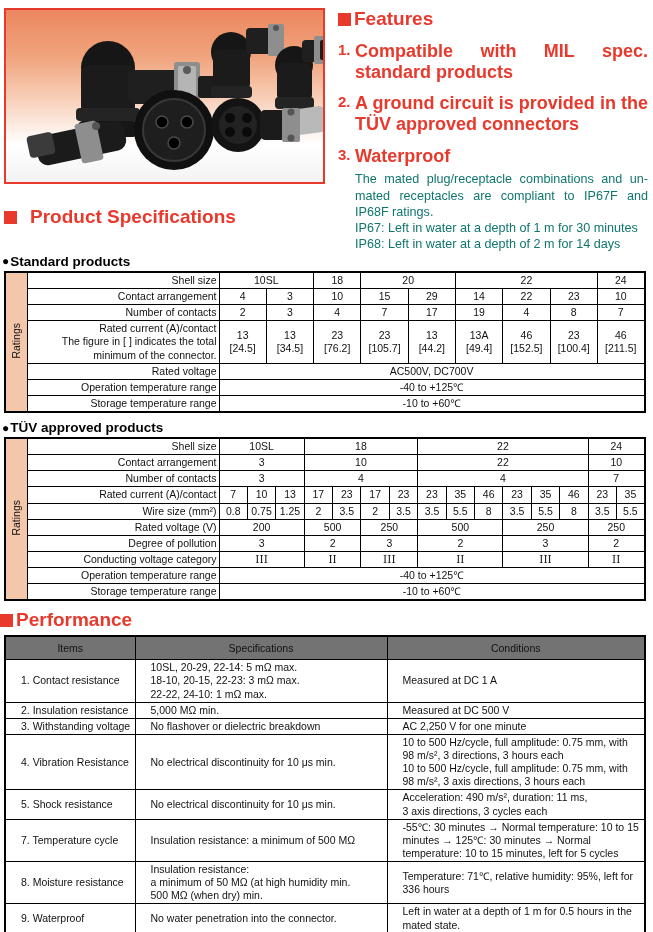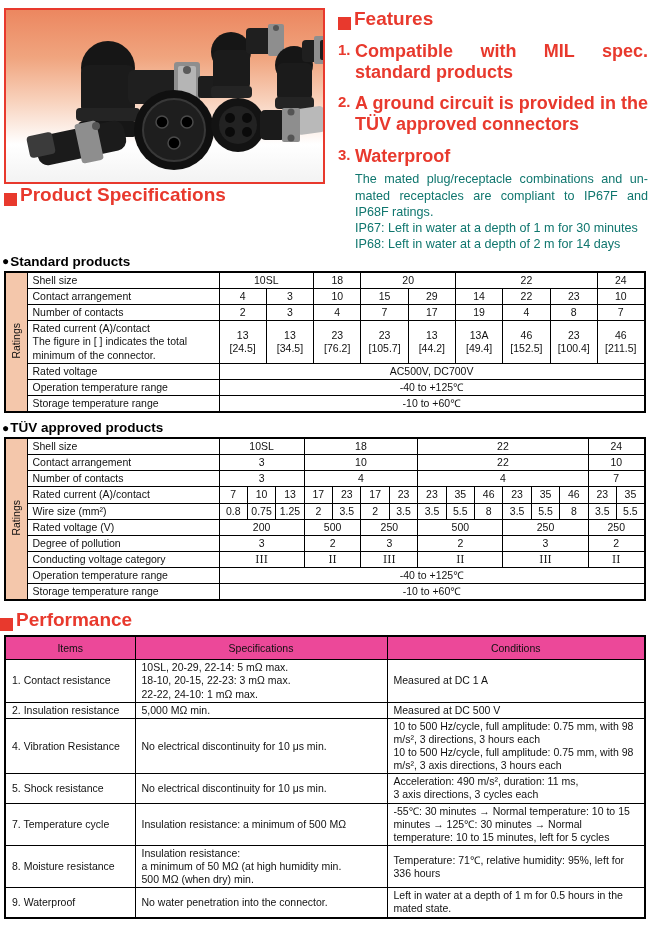--- a/index.html
+++ b/index.html
@@ -7,42 +7,42 @@
     width:653px;height:932px;background:#fff;color:#111;
     font-family:"Liberation Sans",sans-serif;overflow:hidden;position:relative;
   }
   .top{display:flex;padding:8px 5px 0 4px;gap:12px;}
   .leftcol{width:322px;flex:none;}
   .photo{
     width:317px;height:172px;border:2px solid #e8392d;position:relative;overflow:hidden;
     background:linear-gradient(180deg,#ec8760 0%,#f0a57f 28%,#f8d0ba 52%,#ffffff 78%,#f3f3f3 100%);
   }
   .photo svg{position:absolute;left:0;top:0;}
-  .h-red{display:flex;align-items:flex-end;font-size:19px;font-weight:bold;color:#e8392d;line-height:22px;}
+  .h-red{display:flex;align-items:center;font-size:19px;font-weight:bold;color:#e8392d;line-height:22px;}
   .sq{width:13px;height:13px;background:#e8392d;margin-right:3px;flex:none;}
-  .spec-heading{}
+  .spec-heading{margin-top:22px;gap:10px;}
   .perf-heading{margin:8px 0 4px 0;}
   .rightcol{flex:1;padding-top:0;}
   .feat-item{display:flex;margin-top:11px;}
   .feat-num{color:#e8392d;font-weight:bold;font-size:15px;width:17px;flex:none;line-height:1.15;}
   .feat-title{color:#e8392d;font-weight:bold;font-size:18px;text-align:justify;line-height:1.15;flex:1;}
   .feat-body{margin:5px 0 0 17px;font-size:12.6px;line-height:1.28;color:#0f766e;}
   .feat-body div{text-align:justify;}
   .sub-h{font-size:13.5px;font-weight:bold;margin:2px 0 2px 2px;display:flex;align-items:center;color:#000;}
   .dot{font-size:12px;margin-right:1px;}
   table{border-collapse:collapse;table-layout:fixed;width:640px;margin-left:4px;
         font-size:10.5px;border:2px solid #000;}
   td,th{border:1px solid #000;text-align:center;padding:1px 2px;line-height:1.25;
         white-space:pre-line;vertical-align:middle;overflow:hidden;}
-  .lbl{text-align:left;padding-left:5px;}
+  .lbl{text-align:right;padding-left:5px;}
   .side{background:#f4c7ab;padding:0;width:22px;}
   .side span{writing-mode:vertical-rl;transform:rotate(180deg);font-size:10.5px;display:inline-block;}
   .roman{font-family:"DejaVu Serif",serif;}
-  .perf th{background:#ec4899;font-weight:normal;height:20px;}
-  .perf td{text-align:left;padding-left:6px;padding-right:4px;margin-left:45px;}
+  .perf th{background:#737373;font-weight:normal;height:20px;}
+  .perf td{text-align:left;padding-left:15px;padding-right:4px;margin-left:45px;}
   .perf td div{text-align:left;}
   .gap6{height:5px;}
 </style>
 </head>
 <body>
 
 <div class="top">
   <div class="leftcol">
     <div class="photo">
       <svg width="317" height="172" viewBox="0 0 317 172">
@@ -347,20 +347,25 @@
     <td>1. Contact resistance</td>
     <td><div>10SL, 20-29, 22-14: 5 mΩ max.</div><div>18-10, 20-15, 22-23: 3 mΩ max.</div><div>22-22, 24-10: 1 mΩ max.</div></td>
     <td><div>Measured at DC 1 A</div></td>
   </tr>
   <tr>
     <td>2. Insulation resistance</td>
     <td><div>5,000 MΩ min.</div></td>
     <td><div>Measured at DC 500 V</div></td>
   </tr>
   <tr>
+    <td>3. Withstanding voltage</td>
+    <td><div>No flashover or dielectric breakdown</div></td>
+    <td><div>AC 2,250 V for one minute</div></td>
+  </tr>
+  <tr>
     <td>4. Vibration Resistance</td>
     <td><div>No electrical discontinuity for 10 μs min.</div></td>
     <td><div>10 to 500 Hz/cycle, full amplitude: 0.75 mm, with 98 m/s², 3 directions, 3 hours each</div><div>10 to 500 Hz/cycle, full amplitude: 0.75 mm, with 98 m/s², 3 axis directions, 3 hours each</div></td>
   </tr>
   <tr>
     <td>5. Shock resistance</td>
     <td><div>No electrical discontinuity for 10 μs min.</div></td>
     <td><div>Acceleration: 490 m/s², duration: 11 ms,</div><div>3 axis directions, 3 cycles each</div></td>
   </tr>
   <tr>

